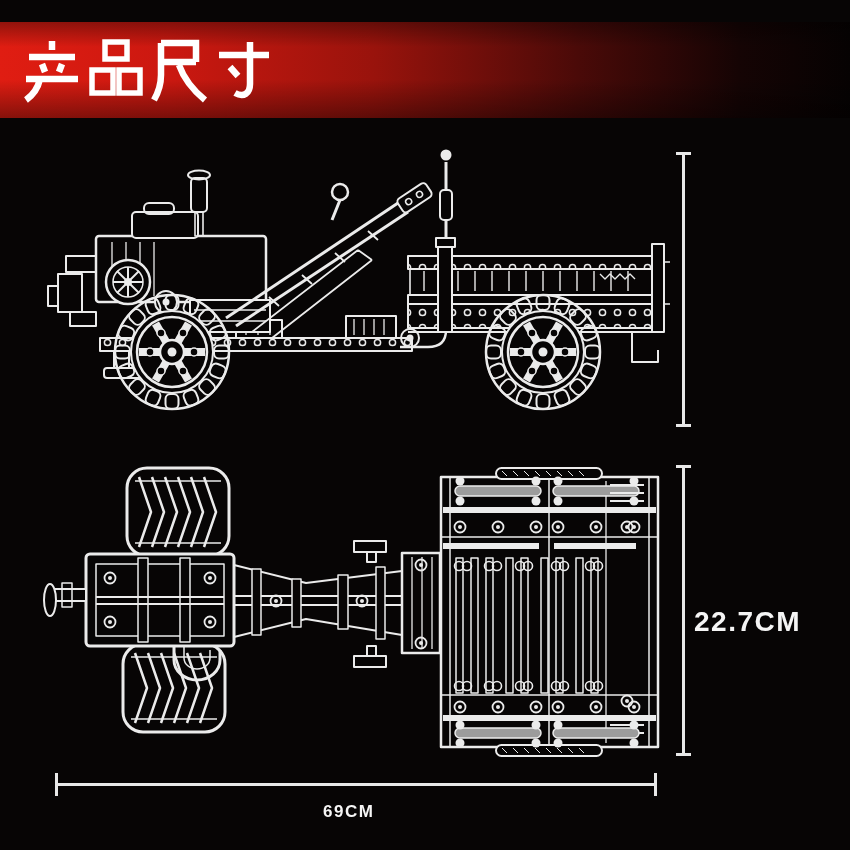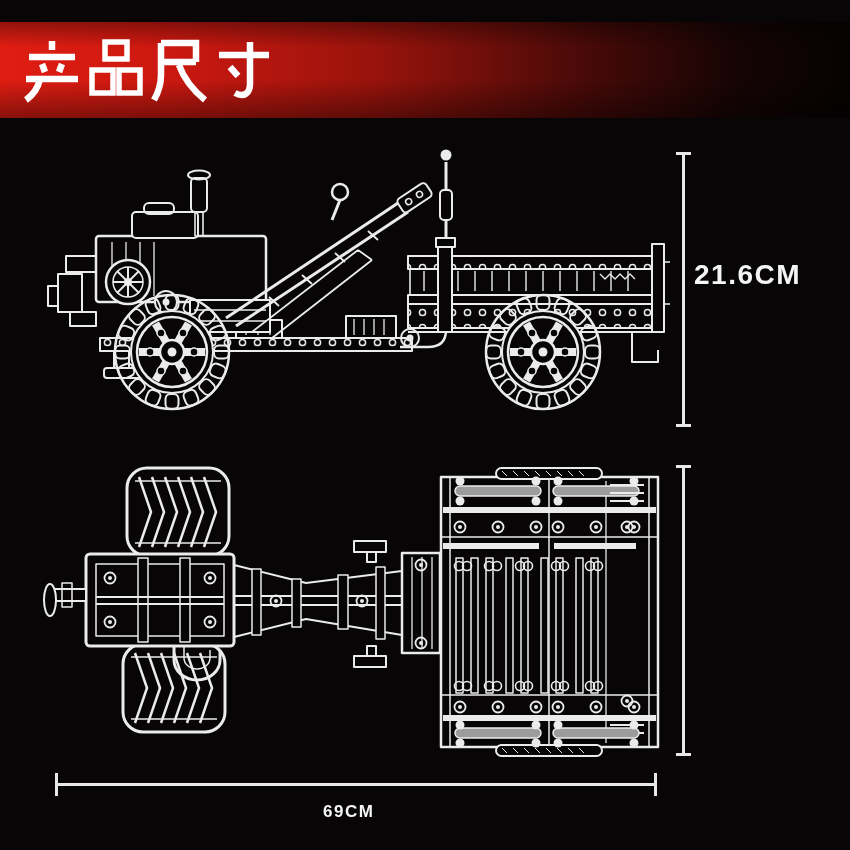--- a/index.html
+++ b/index.html
@@ -326,20 +326,20 @@
         <use href="#pinw" x="518" y="270"></use>
         <use href="#pinw" x="594" y="270"></use>
       <use href="#pinw" x="420" y="288"></use>
         <use href="#pinw" x="496" y="288"></use>
         <use href="#pinw" x="518" y="288"></use>
         <use href="#pinw" x="594" y="288"></use>
     </g>
   </svg>
 
   <div class="dimv" style="left:682px;top:154px;height:271px;"></div>
-  <div class="dim-label lbl-v" style="left:694px;top:259px;">21.6CM</div>
 
   <div class="dimv" style="left:682px;top:467px;height:287px;"></div>
+  <div class="dim-label lbl-v" style="left:694px;top:606px;">22.7CM</div>
 
   <div class="dimh" style="left:56px;top:783px;width:600px;"></div>
   <div class="dim-label lbl-h" style="left:323px;top:802px;">69CM</div>
 
 </div>
 
 </body></html>

